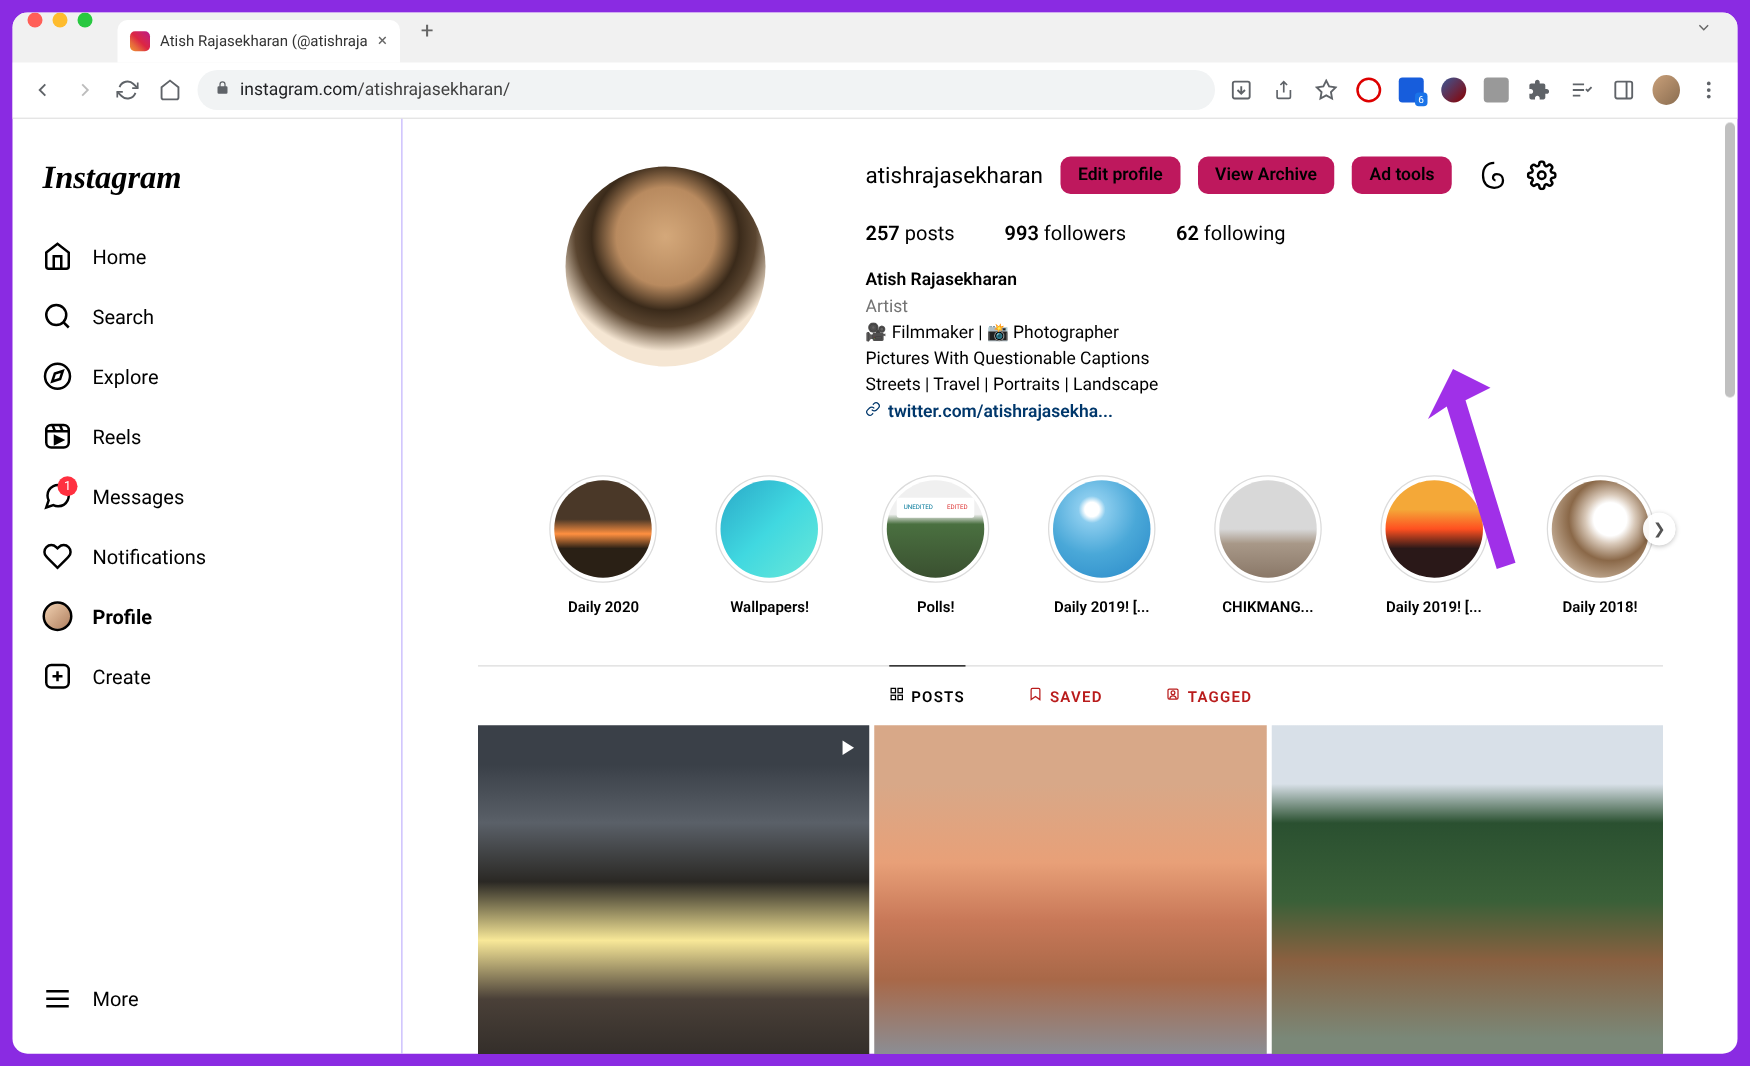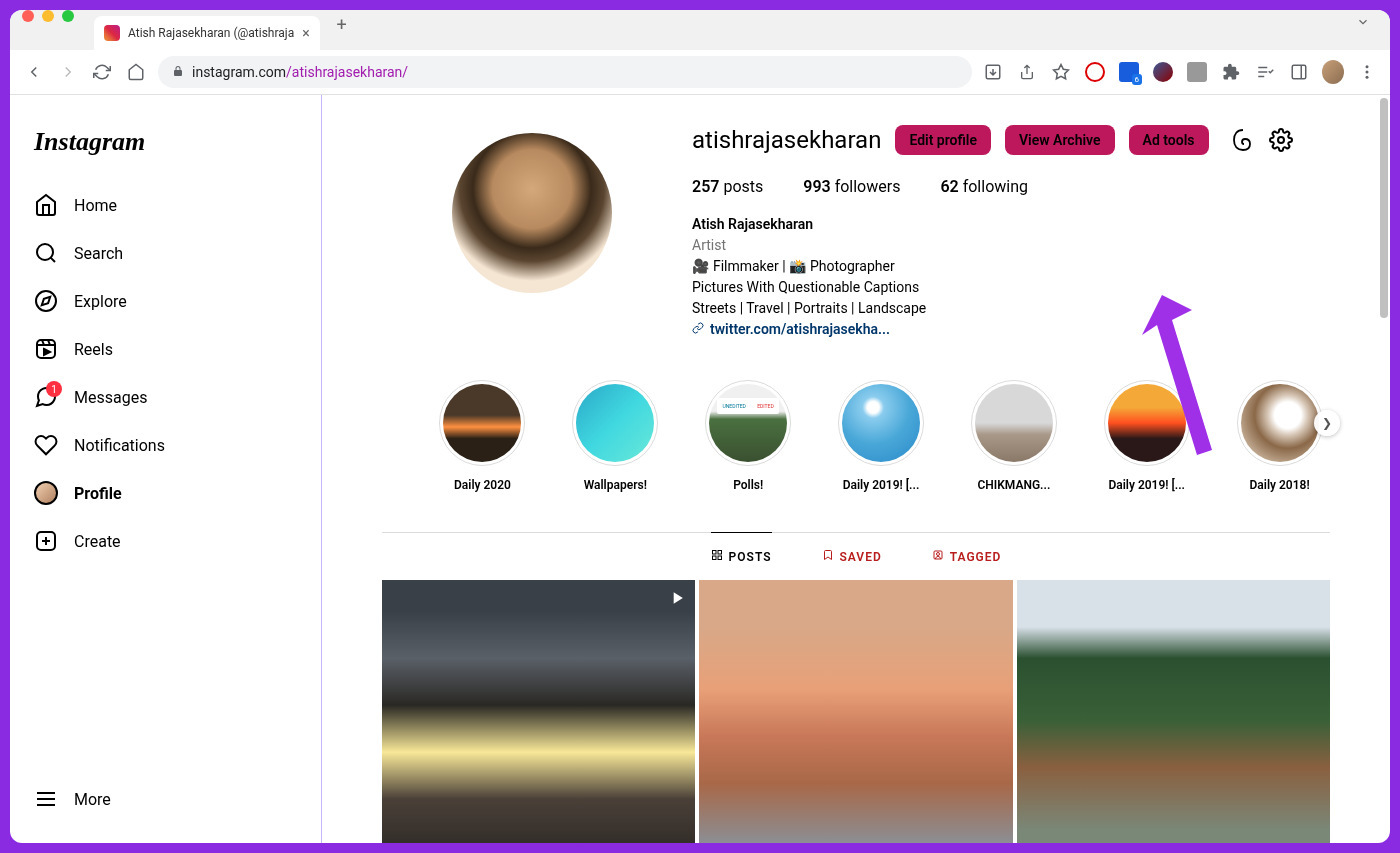--- a/index.html
+++ b/index.html
@@ -18,21 +18,21 @@
 .close-x { font-size: 14px; color: #666; cursor: pointer; }
 .new-tab { width: 28px; height: 28px; display: flex; align-items: center; justify-content: center; color: #666; font-size: 18px; cursor: pointer; }
 .tab-spacer { flex: 1; }
 .dropdown-arrow { color: #666; cursor: pointer; padding: 4px 8px; }
 .toolbar { display: flex; align-items: center; height: 44px; padding: 0 12px; gap: 10px; background: #fff; }
 .nav-btn { width: 24px; height: 24px; display: flex; align-items: center; justify-content: center; color: #5f6368; cursor: pointer; }
 .nav-btn.disabled { color: #bdbdbd; }
 .address-bar { flex: 1; background: #f1f3f4; border-radius: 20px; height: 32px; display: flex; align-items: center; padding: 0 14px; gap: 8px; font-size: 14px; color: #5f6368; }
 .lock-icon { color: #5f6368; }
 .url-domain { color: #202124; }
-.url-path { color: #a21caf; }
+.url-path { color: #404040; }
 .toolbar-icons { display: flex; align-items: center; gap: 12px; }
 .toolbar-icon { width: 22px; height: 22px; display: flex; align-items: center; justify-content: center; color: #5f6368; cursor: pointer; position: relative; }
 .ext-icon { width: 20px; height: 20px; border-radius: 4px; }
 .ext-badge { position: absolute; bottom: -2px; right: -2px; background: #1a73e8; color: #fff; font-size: 8px; padding: 1px 3px; border-radius: 3px; }
 .avatar-img { width: 24px; height: 24px; border-radius: 50%; background: linear-gradient(135deg,#c9a07a,#8a6d50); }
 
 .content { display: flex; height: calc(100% - 84px); }
 .sidebar { width: 312px; border-right: 1px solid #c4b5fd; padding: 24px 12px; }
 .logo { font-family: cursive; font-size: 26px; font-weight: bold; padding: 8px 12px 24px; font-style: italic; }
 .nav-item { display: flex; align-items: center; gap: 16px; padding: 12px; border-radius: 8px; cursor: pointer; font-size: 16px; color: #000; }
@@ -40,21 +40,21 @@
 .nav-icon { width: 24px; height: 24px; display: flex; align-items: center; justify-content: center; position: relative; }
 .nav-badge { position: absolute; top: -4px; right: -4px; background: #ff3040; color: #fff; font-size: 10px; width: 16px; height: 16px; border-radius: 50%; display: flex; align-items: center; justify-content: center; }
 .nav-avatar { width: 24px; height: 24px; border-radius: 50%; background: linear-gradient(135deg,#f0d0b0,#b08060); border: 2px solid #000; }
 .more-section { position: absolute; bottom: 20px; width: 236px; }
 
 .main { flex: 1; overflow-y: auto; padding: 30px 60px; position: relative; }
 .profile-header { display: flex; gap: 80px; margin-bottom: 40px; padding-left: 70px; }
 .profile-pic { width: 160px; height: 160px; border-radius: 50%; background: radial-gradient(circle at 50% 35%, #d4a87a 0%, #b88a5f 30%, #3a2a1a 45%, #5a4530 55%, #f5e6d3 70%); flex-shrink: 0; margin-top: 8px; }
 .profile-info { flex: 1; }
 .profile-row1 { display: flex; align-items: center; gap: 14px; margin-bottom: 22px; }
-.username { font-size: 24px; font-weight: 400; }
+.username { font-size: 18px; font-weight: 400; }
 .profile-btn { background: #be185d; border: none; border-radius: 8px; padding: 7px 14px; font-size: 14px; font-weight: 600; cursor: pointer; }
 .header-icon { width: 24px; height: 24px; cursor: pointer; }
 .stats { display: flex; gap: 40px; margin-bottom: 18px; font-size: 16px; }
 .stat-num { font-weight: 600; }
 .bio { font-size: 14px; line-height: 1.5; }
 .bio-name { font-weight: 600; }
 .bio-category { color: #737373; }
 .bio-link { color: #00376b; font-weight: 600; display: flex; gap: 6px; }
 
 .highlights { display: flex; gap: 32px; margin-bottom: 40px; padding-left: 50px; position: relative; }

